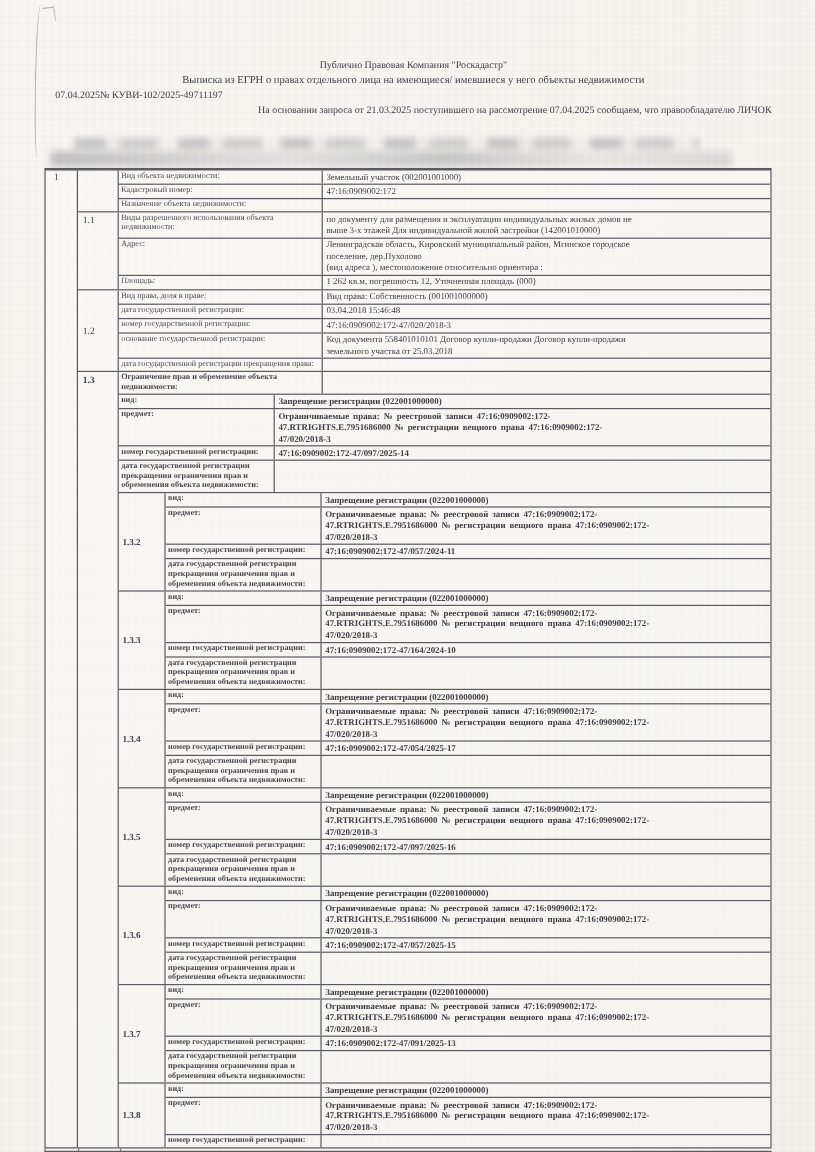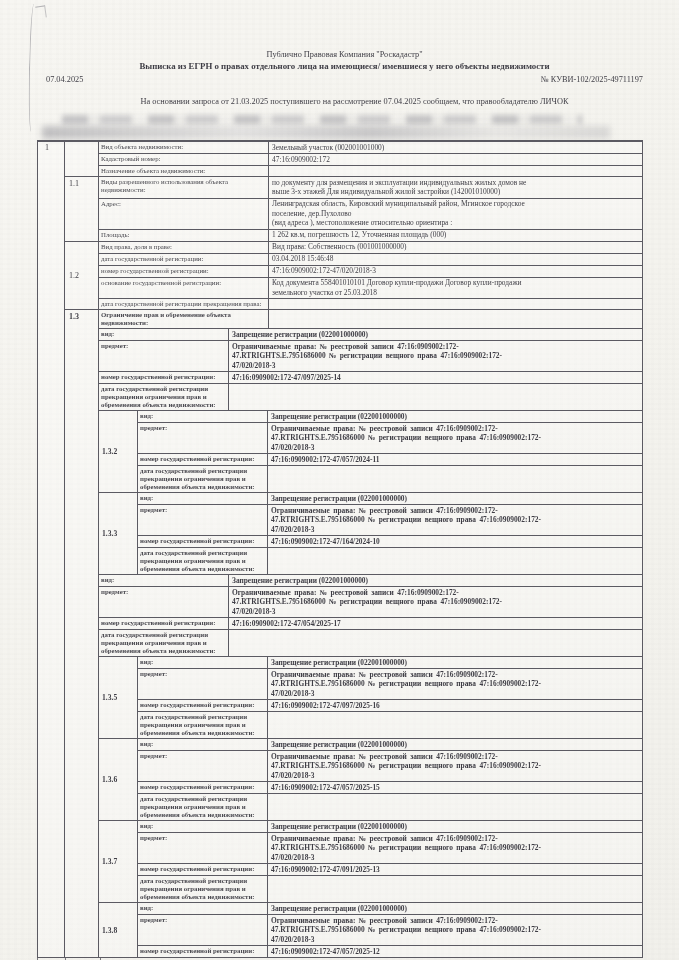--- a/index.html
+++ b/index.html
@@ -17,23 +17,23 @@
 
   
   .mark-squiggle{position:absolute;left:29px;top:4px;width:7px;height:128px;
     border-left:1.6px solid rgba(80,80,92,.38);border-radius:45% / 50%;transform:rotate(1.2deg);}
   .mark-tick{position:absolute;left:36px;top:6px;width:9px;height:11px;
     border-top:1.4px solid rgba(80,80,92,.4);border-right:1.4px solid rgba(80,80,92,.3);transform:rotate(-8deg);}
 
   
   .hdr{position:absolute;top:50px;left:46px;right:36px;text-align:center;}
   .org{font-size:8.3px;line-height:10px;}
-  .title{font-size:8.8px;font-weight:bold;line-height:10.5px;margin-top:1px;}
-  .meta{display:flex;justify-content:space-between;font-size:8.3px;margin-top:3px;gap:44px;}
-  .request{margin-top:13px;font-size:8.3px;text-align:center;padding-left:20px;line-height:10px;}
+  .title{font-size:8.8px;font-weight:normal;line-height:10.5px;margin-top:1px;}
+  .meta{display:flex;font-size:8.3px;margin-top:3px;}
+  .request{margin-top:3px;font-size:8.3px;text-align:right;padding-left:20px;line-height:10px;}
 
   
   .smudge1{position:absolute;top:115px;left:62px;width:520px;height:9px;filter:blur(2.6px);opacity:.42;
     background:repeating-linear-gradient(90deg,rgba(85,85,100,.7) 0 26px,rgba(150,150,160,.25) 26px 38px,rgba(95,95,110,.6) 38px 70px,rgba(170,170,178,.15) 70px 86px);}
   .smudge2{position:absolute;top:126px;left:42px;width:568px;height:13px;filter:blur(3.2px);opacity:.5;
     background:linear-gradient(90deg,rgba(55,55,72,.55),rgba(120,120,138,.3) 35%,rgba(65,65,84,.5) 58%,rgba(140,140,152,.25) 80%,rgba(90,90,105,.35));}
 
   
   .tbl{position:absolute;top:140px;left:37px;width:606px;box-sizing:border-box;
     border:1px solid var(--bc);border-top-width:2px;display:flex;background:rgba(255,255,255,.3);}
@@ -233,20 +233,21 @@
                     <div class="v">47:16:0909002:172-47/164/2024-10</div>
                   </div>
                 <div class="row">
                     <div class="l">дата государственной регистрации прекращения ограничения прав и обременения объекта недвижимости:</div>
                     <div class="v"></div>
                   </div>
               </div>
             </div>
 
             <div class="sub">
+              <div class="n3">1.3.4</div>
               <div class="subrows">
                 <div class="row">
                     <div class="l">вид:</div>
                     <div class="v">Запрещение регистрации (022001000000)</div>
                   </div>
                 <div class="row">
                     <div class="l">предмет:</div>
                     <div class="v just">Ограничиваемые права: № реестровой записи 47:16:0909002:172-
 47.RTRIGHTS.E.7951686000 № регистрации вещного права 47:16:0909002:172-
 47/020/2018-3</div>
@@ -342,21 +343,20 @@
                     <div class="v">Запрещение регистрации (022001000000)</div>
                   </div>
                 <div class="row">
                     <div class="l">предмет:</div>
                     <div class="v just">Ограничиваемые права: № реестровой записи 47:16:0909002:172-
 47.RTRIGHTS.E.7951686000 № регистрации вещного права 47:16:0909002:172-
 47/020/2018-3</div>
                   </div>
                 <div class="row">
                     <div class="l">номер государственной регистрации:</div>
-                    <div class="v">47:16:0909002:172-47/057/2025-12</div>
                   </div>
               </div>
             </div>
 
           </div>
         </div>
 
       </div>
     </div>
 

